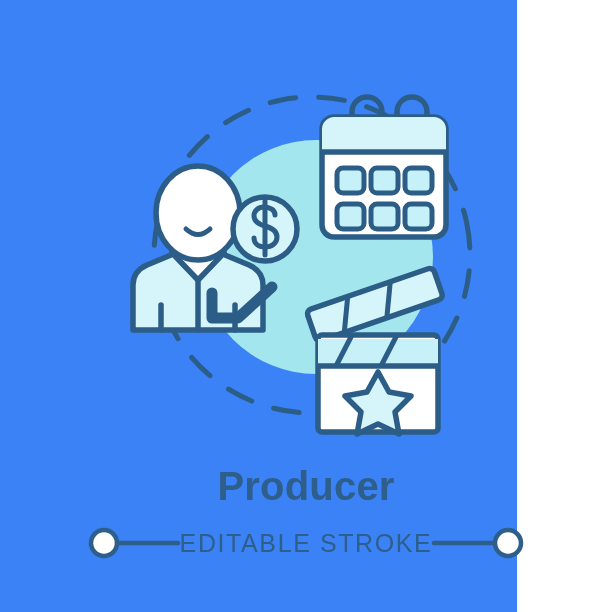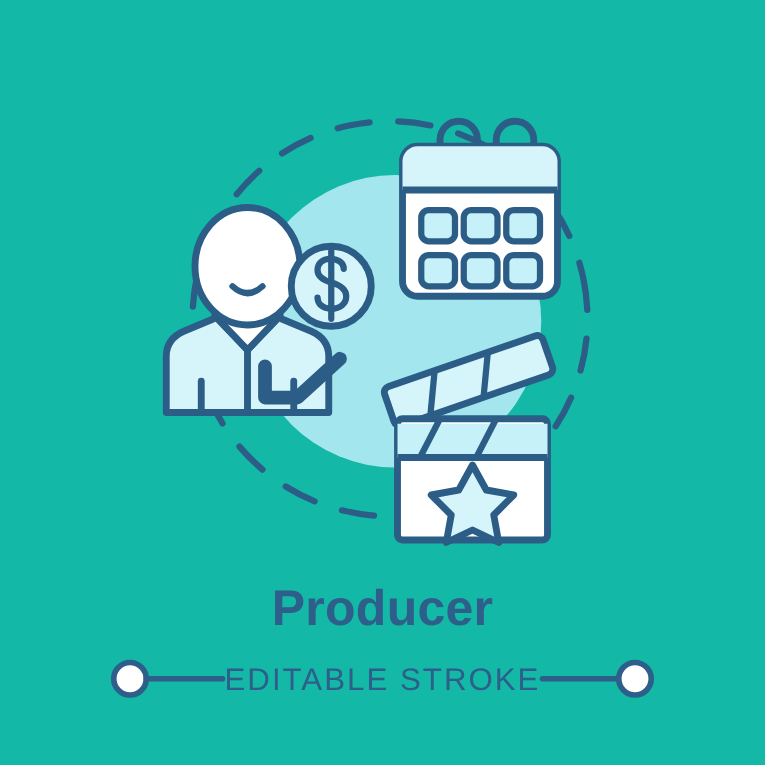--- a/index.html
+++ b/index.html
@@ -9,23 +9,23 @@
     background: #ffffff;
   }
   body {
     width: 612px;
     height: 612px;
     font-family: "Liberation Sans", sans-serif;
     overflow: hidden;
   }
   #stage {
     position: relative;
-    width: 612px;
+    width: 517px;
     height: 612px;
-    background: #14b8a6;
+    background: #3b82f6;
   }
   #artwork {
     position: absolute;
     inset: 0;
     width: 612px;
     height: 612px;
     display: block;
   }
   .title-text {
     font-family: "Liberation Sans", sans-serif;

